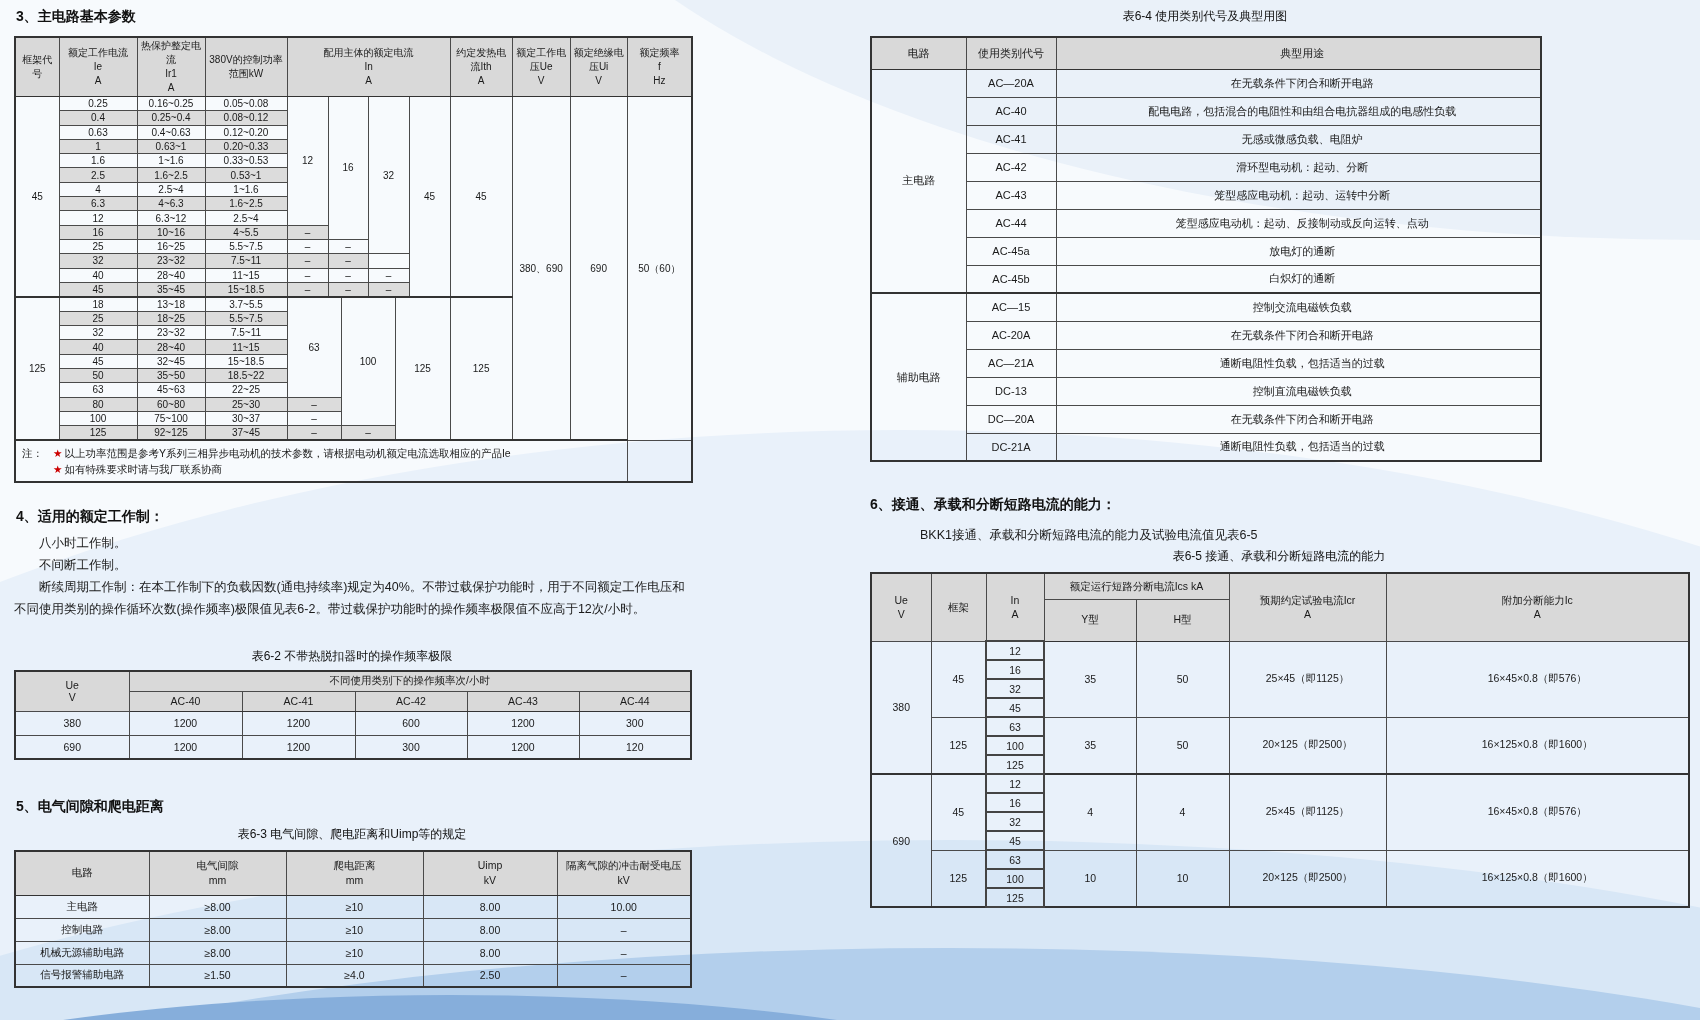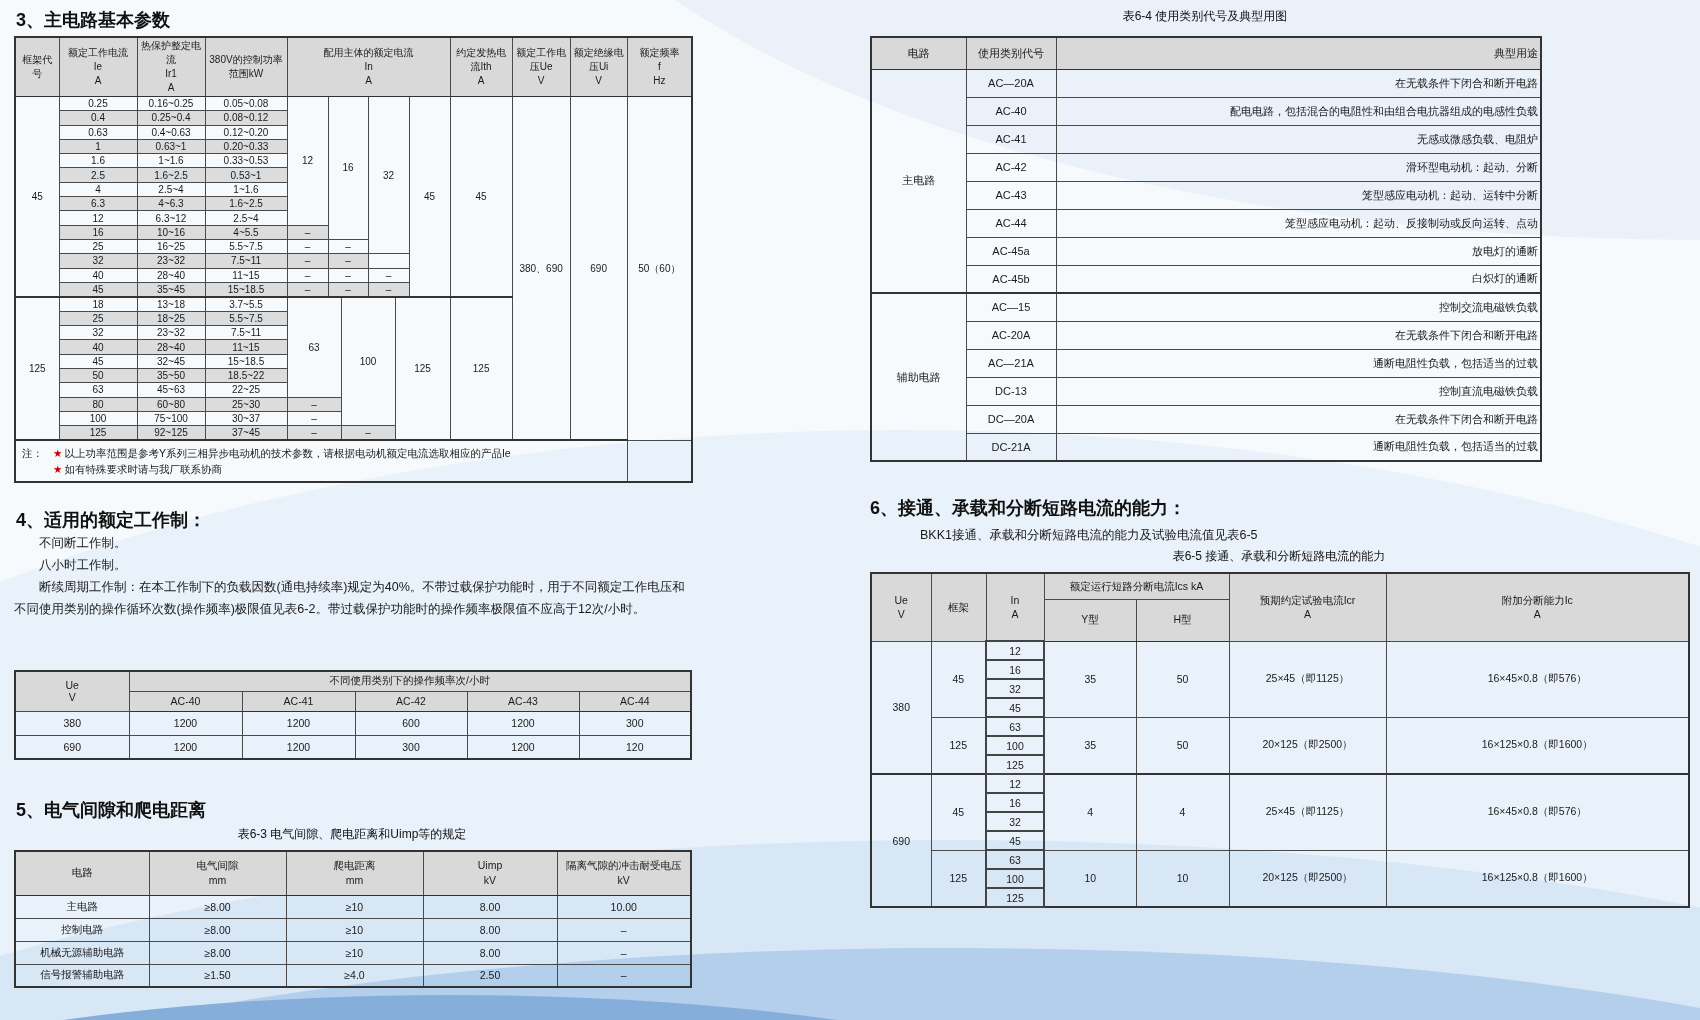--- a/index.html
+++ b/index.html
@@ -13,21 +13,21 @@
   
   .wave { position:absolute; border-radius:50%; pointer-events:none; z-index:0; }
   .w0 { top:-760px; left:500px; width:2400px; height:1000px; background:#eaf1f9; }
   .w1 { top:430px; left:-500px; width:2800px; height:1300px; background:#e9f1fa; }
   .w2 { top:840px; left:-400px; width:2700px; height:800px; background:#d8e7f6; }
   .w3 { top:948px; left:-300px; width:2500px; height:600px; background:#b3cfec; }
   .w4 { top:995px; left:-250px; width:1400px; height:300px; background:#86aedb; }
   .content { position:absolute; inset:0; z-index:1; }
 
   .abs { position:absolute; }
-  .sec-title { font-weight:bold; font-size:18px; color:#111; }
+  .sec-title { font-weight:bold; font-size:14px; color:#111; }
   .caption { font-size:12px; text-align:center; color:#111; }
   .para { font-size:12.5px; line-height:22px; color:#1a1a1a; }
   .indent { text-indent:2em; }
 
   table { border-collapse:collapse; table-layout:fixed; background:transparent; }
   th, td {
     border:1px solid #4a4a4a; text-align:center; vertical-align:middle;
     white-space:pre-line; overflow:hidden; padding:1px 2px;
   }
   th { background:#d9d9d9; font-weight:normal; }
@@ -54,21 +54,21 @@
 
   
   .tbl-t63 { width:676px; font-size:10.5px; }
   .tbl-t63 th { height:44px; line-height:1.5; }
   .tbl-t63 td { height:23px; }
 
   
   .tbl-t64 { width:670px; font-size:11px; }
   .tbl-t64 th { height:32px; }
   .tbl-t64 td { height:28px; }
-  .tbl-t64 .use { text-align:right; padding-left:10px;margin-top:24px; }
+  .tbl-t64 .use { text-align:center; padding-left:10px;margin-top:24px; }
 
   
   .tbl-t65 { width:818px; font-size:10.5px; }
   .tbl-t65 thead tr:first-child th { height:26px; line-height:1.35; }
   .tbl-t65 thead tr:last-child th { height:42px; }
   .tbl-t65 td { height:19px; }
   .tbl-t65 td.inb { border:2px solid #444; }
 </style>
 </head>
 <body>
@@ -297,25 +297,26 @@
                 <div><span class="star">★</span><span>如有特殊要求时请与我厂联系协商</span></div>
               </div>
             </div>
           </td>
         </tr>
       </tfoot>
     </table>
 
     <div class="abs sec-title" style="left:16px; top:508px;">4、适用的额定工作制：</div>
     <div class="abs" style="left:14px; top:532px; width:676px;">
+      <div class="para indent">八小时工作制。</div>
       <div class="para indent">不间断工作制。</div>
-      <div class="para indent">八小时工作制。</div>
       <div class="para indent">断续周期工作制：在本工作制下的负载因数(通电持续率)规定为40%。不带过载保护功能时，用于不同额定工作电压和不同使用类别的操作循环次数(操作频率)极限值见表6-2。带过载保护功能时的操作频率极限值不应高于12次/小时。</div>
     </div>
 
+    <div class="abs caption" style="left:14px; top:648px; width:676px;">表6-2 不带热脱扣器时的操作频率极限</div>
     <table class="abs tbl-t62" style="left:14px; top:670px;">
       <colgroup>
         <col style="width:114px">
           <col style="width:113px">
           <col style="width:113px">
           <col style="width:112px">
           <col style="width:112px">
           <col style="width:112px">
       </colgroup>
       <thead>

